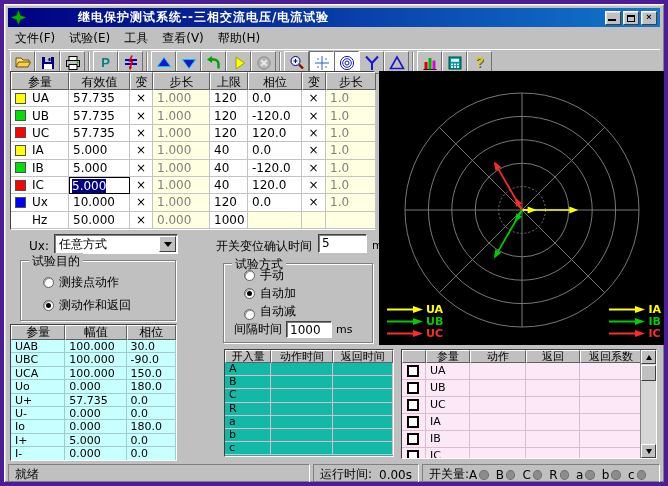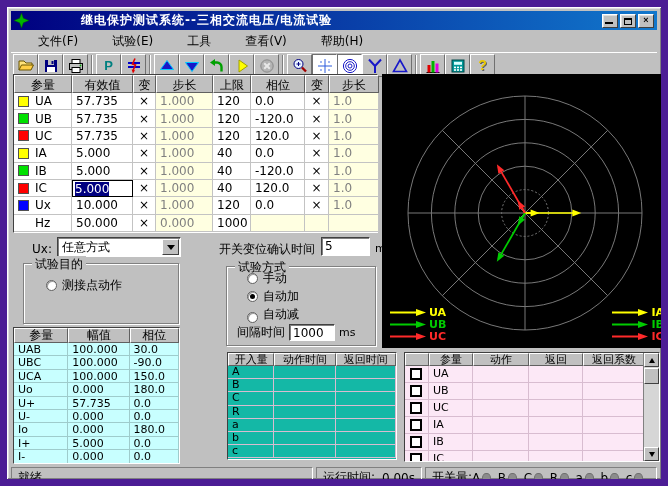--- a/index.html
+++ b/index.html
@@ -1,30 +1,30 @@
 <!DOCTYPE html>
 <html><head>
 <meta charset="utf-8">
 <style>
   html,body{margin:0;padding:0;background:#808080;}
   *{box-sizing:border-box;}
   .window{position:relative;width:668px;height:486px;background:#c0c0c0;
-    border:7px solid #4c1d95;box-shadow:inset 1px 1px 0 #fff, inset -1px -1px 0 #808080, inset 2px 2px 0 #dfdfdf;
+    border:4px solid #4c1d95;box-shadow:inset 1px 1px 0 #fff, inset -1px -1px 0 #808080, inset 2px 2px 0 #dfdfdf;
     font-family:"DejaVu Sans","Liberation Sans",sans-serif;font-size:12px;color:#000;overflow:hidden;}
   
   .titlebar{position:absolute;left:4px;top:4px;right:4px;height:19px;
     background:linear-gradient(90deg,#000080,#1177cc);display:flex;align-items:center;padding:0 3px;}
   .app-icon{width:15px;height:15px;flex:0 0 auto;}
   .title-text{color:#fff;font-weight:bold;font-size:12px;margin-left:52px;white-space:nowrap;letter-spacing:1px;}
   .win-btns{margin-left:auto;display:flex;gap:2px;}
   .winbtn{width:16px;height:14px;background:#c0c0c0;border:1px solid;border-color:#fff #404040 #404040 #fff;
     box-shadow:inset 1px 1px 0 #dfdfdf;font-size:9px;font-weight:bold;line-height:11px;text-align:center;padding:0;cursor:default;}
   
   .menubar{position:absolute;left:4px;top:25px;right:4px;height:19px;display:flex;align-items:center;}
-  .menu-item{padding:2px 7px;white-space:nowrap;margin-left:20px;}
+  .menu-item{padding:2px 7px;white-space:nowrap;}
   
   .toolbar{position:absolute;left:4px;top:45px;right:4px;height:26px;display:flex;align-items:center;
     border-top:1px solid #fff;padding-left:2px;}
   .tbtn{width:25px;height:23px;background:#c0c0c0;border:1px solid;border-color:#fff #707070 #707070 #fff;
     display:flex;align-items:center;justify-content:center;margin:0;padding:0;}
   .tbtn.pressed{border-color:#707070 #fff #fff #707070;background:#fff;}
   .tsep{width:2px;height:21px;border-left:1px solid #808080;border-right:1px solid #fff;margin:0 3px;}
   .glyph-letter{font-weight:bold;font-size:13px;line-height:13px;}
   
   .main-table{position:absolute;left:6px;top:67px;width:365px;height:159px;background:#fff;
@@ -465,20 +465,24 @@
   <span class="confirm-label">开关变位确认时间</span>
   <div class="textbox confirm-input">5</div>
   <span class="confirm-unit">ms</span>
 
   <div class="groupbox purpose-box">
     <span class="gb-title">试验目的</span>
     <label class="radio-row" style="left:22px;top:13px;">
       <span class="rb"></span>
       <span>测接点动作</span>
     </label>
+    <label class="radio-row" style="left:22px;top:36px;">
+      <span class="rb on"></span>
+      <span>测动作和返回</span>
+    </label>
   </div>
 
   <div class="groupbox mode-box">
     <span class="gb-title">试验方式</span>
     <label class="radio-row" style="left:20px;top:3px;">
       <span class="rb"></span>
       <span>手动</span>
     </label>
     <label class="radio-row" style="left:20px;top:21px;">
       <span class="rb on"></span>

